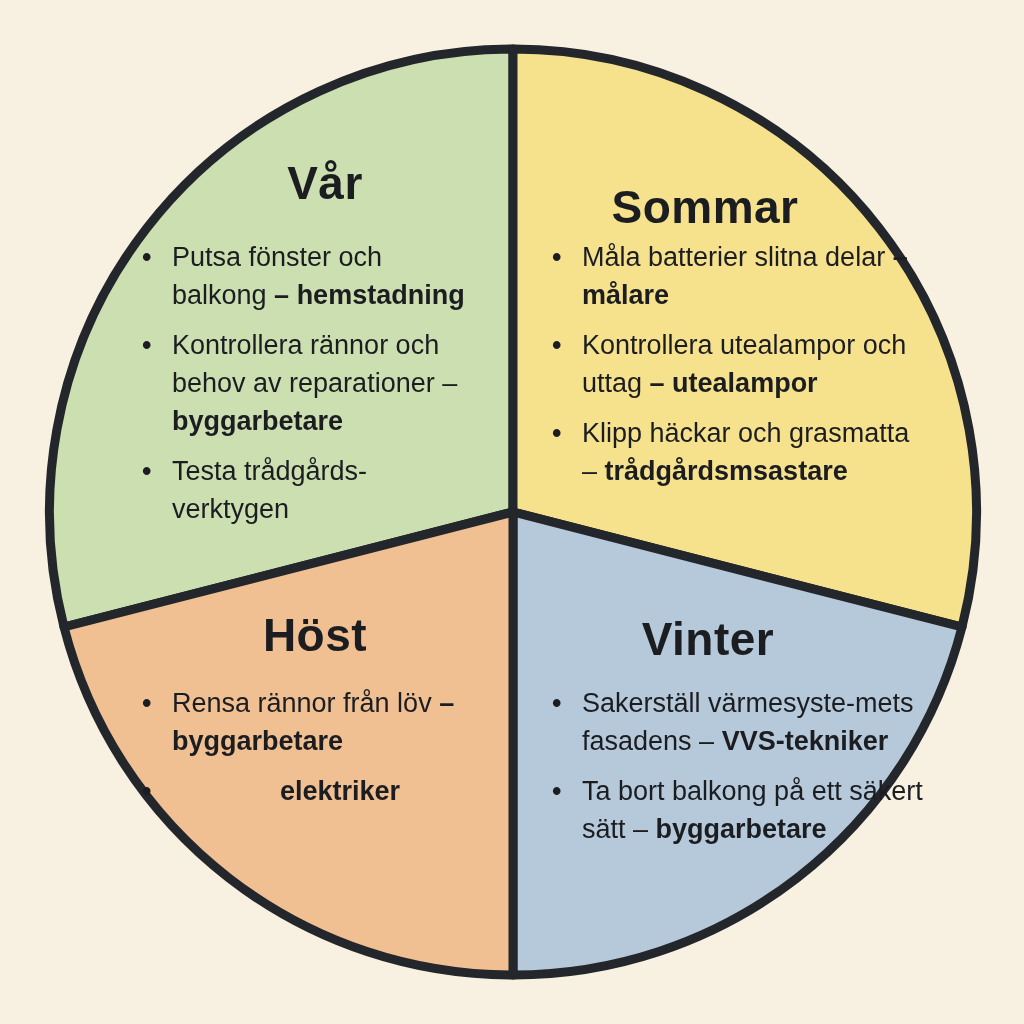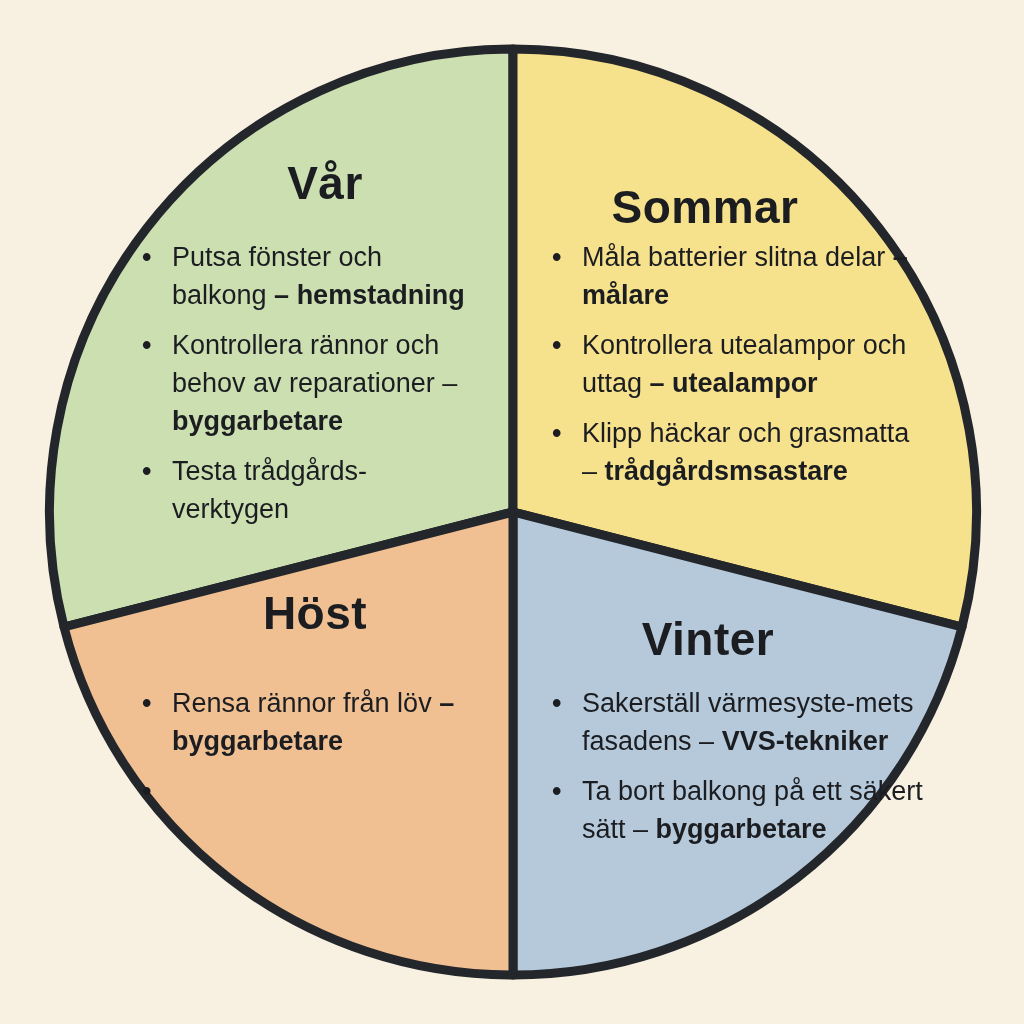--- a/index.html
+++ b/index.html
@@ -13,21 +13,21 @@
   .slice { stroke: #23262b; stroke-width: 9; stroke-linejoin: round; }
 
   .q-title {
     position: absolute;
     font-size: 46px; font-weight: bold;
     color: #1b1d21; text-align: center;
     letter-spacing: 0.5px; margin: 0;
   }
   #spring-title { left: 175px; top: 156px; width: 300px; }
   #summer-title { left: 535px; top: 156px; width: 340px; margin-top: 24px; }
-  #autumn-title { left: 150px; top: 586px; width: 330px; }
+  #autumn-title { left: 150px; top: 608px; width: 330px; }
   #winter-title { left: 538px; top: 612px; width: 340px; }
 
   .task-list {
     position: absolute; list-style: none; margin: 0; padding: 0;
     font-size: 27px; line-height: 38px; color: #1b1d21;
   }
   .task-list li { display: flex; margin-bottom: 12px; }
   .bullet { flex: 0 0 30px; width: 30px; font-weight: bold; }
   .t { flex: 1; }
   .t b { font-weight: normal; }
@@ -105,20 +105,21 @@
   <li>
     <span class="bullet">•</span>
     <span class="t">
       <b>Rensa rännor från löv</b>
       <span class="role">– byggarbetare</span>
     </span>
   </li>
   <li>
     <span class="bullet">•</span>
     <span class="t">
+      <span class="role role-center">elektriker</span>
     </span>
   </li>
 </ul>
 
 <h2 id="winter-title" class="q-title">Vinter</h2>
 <ul id="winter-list" class="task-list">
   <li>
     <span class="bullet">•</span>
     <span class="t">
       <b>Sakerställ värmesyste-mets fasadens –</b>

